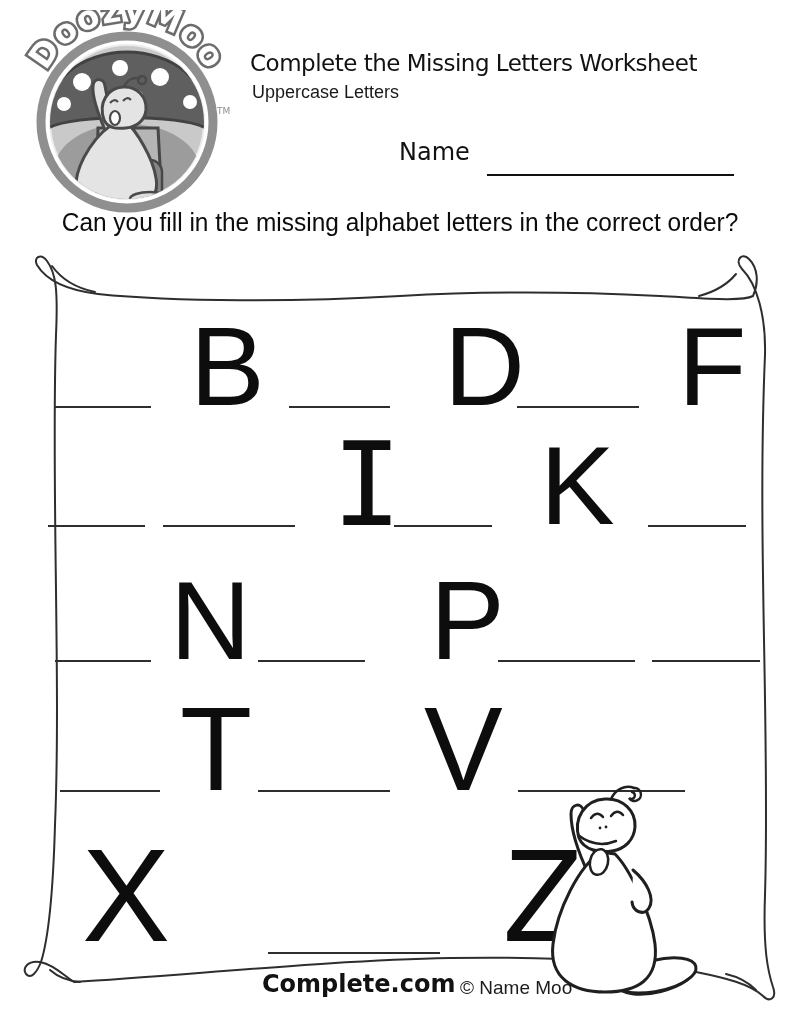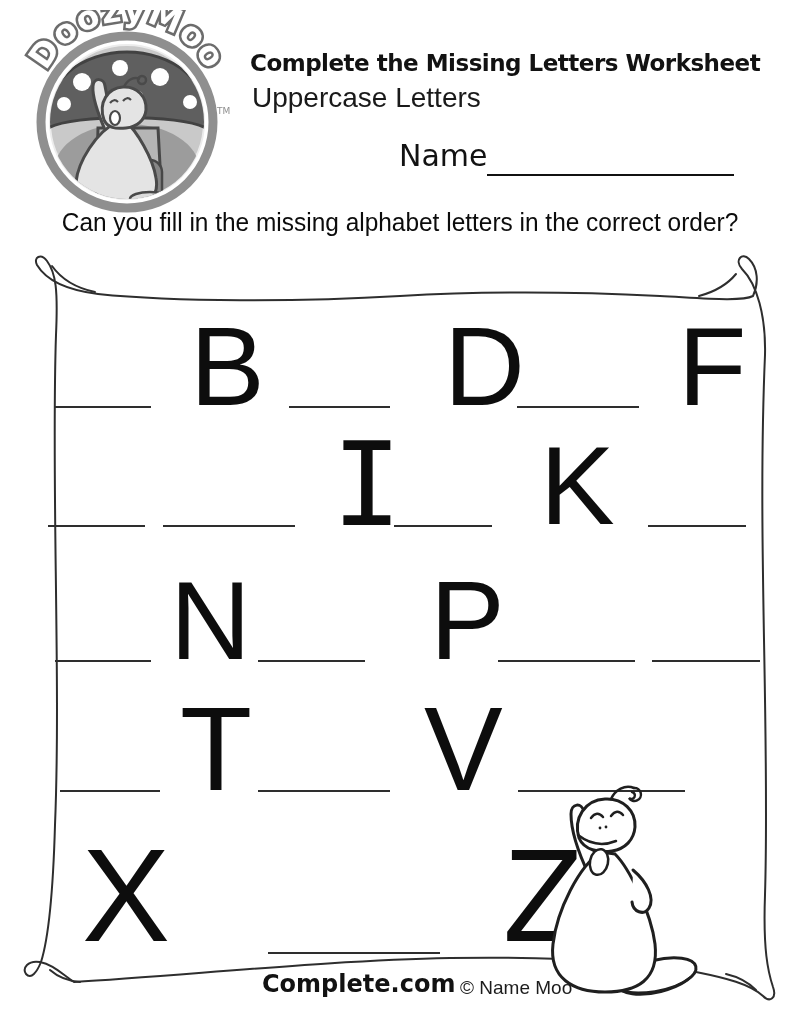--- a/index.html
+++ b/index.html
@@ -2,23 +2,23 @@
 <html><head>
 <meta charset="utf-8">
 <style>
   html,body{margin:0;padding:0;}
   body{width:800px;height:1035px;position:relative;background:#fff;overflow:hidden;
        font-family:"DejaVu Sans",sans-serif;color:#111;}
   .abs{position:absolute;}
 
   
   #logo{left:20px;top:10px;width:215px;height:205px;z-index:5;}
-  #title{left:250px;top:50px;font-size:23px;font-weight:bold;letter-spacing:-0.5px;color:#121212;}
-  #subtitle{left:252px;top:82px;font-size:28px;font-family:"Liberation Sans",sans-serif;color:#1a1a1a;}
-  #name-label{left:399px;top:138px;font-size:30px;color:#121212;text-align:right;}
+  #title{left:250px;top:50px;font-size:23px;font-weight:normal;letter-spacing:-0.5px;color:#121212;}
+  #subtitle{left:252px;top:82px;font-size:18px;font-family:"Liberation Sans",sans-serif;color:#1a1a1a;}
+  #name-label{left:399px;top:138px;font-size:24px;color:#121212;text-align:right;}
   #name-line{left:487px;top:174px;width:247px;height:0;border-top:2.5px solid #111;}
 
   
   #question{left:0;top:207px;width:800px;text-align:center;font-size:26px;
             font-family:"Liberation Sans",sans-serif;color:#0c0c0c;transform:scaleX(.94);}
 
   
   #frame{left:0;top:250px;width:800px;height:785px;z-index:1;}
 
   

